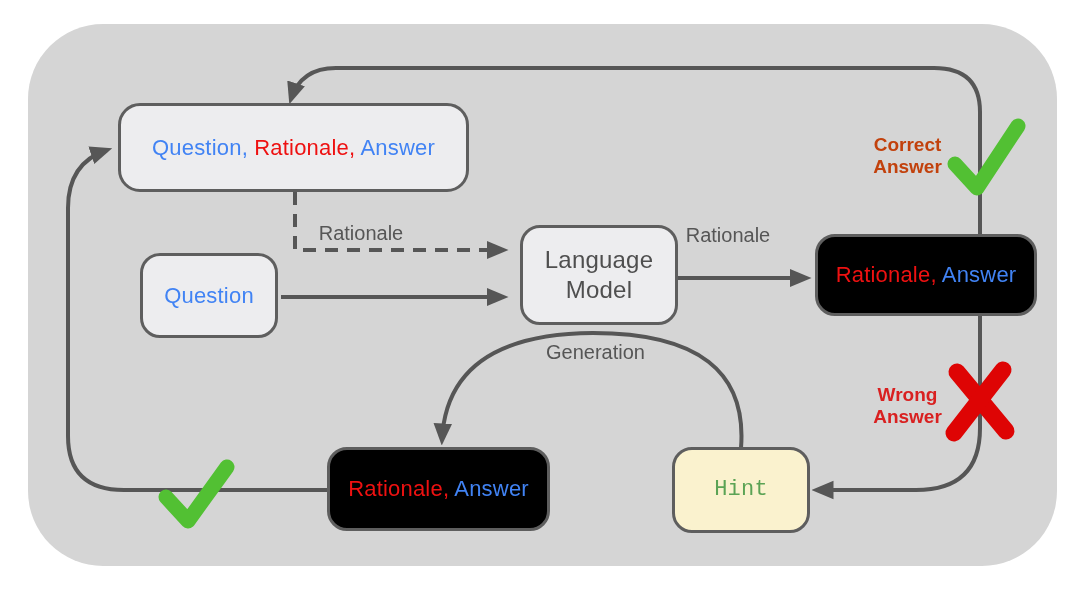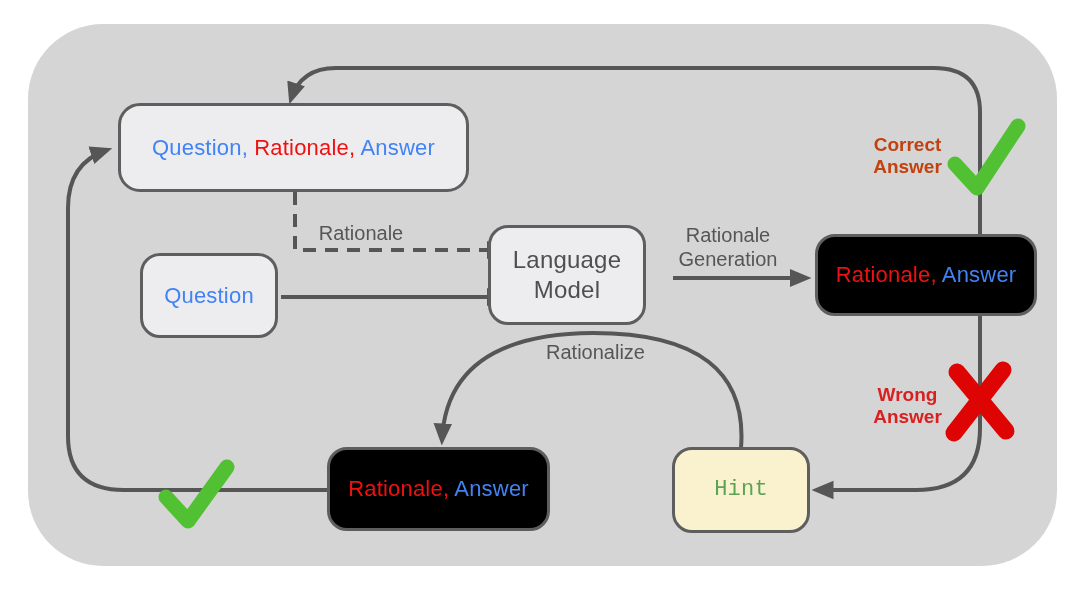--- a/index.html
+++ b/index.html
@@ -47,21 +47,21 @@
     line-height: 1.25;
     text-align: center;
     white-space: nowrap;
   }
   .node.gray   { background: #EDEDEF; }
   .node.green  { background: #000000; }
   .node.yellow { background: #FAF2CE; font-family: Liberation Mono, monospace; }
 
   .node-qra       { left: 118px; top: 103px; width: 351px; height: 89px; border-radius: 22px; }
   .node-question  { left: 140px; top: 253px; width: 138px; height: 85px; }
-  .node-lm        { left: 488px; top: 225px; width: 158px; height: 100px; font-size: 24px; color: #4F4F4F; }
+  .node-lm        { left: 520px; top: 225px; width: 158px; height: 100px; font-size: 24px; color: #4F4F4F; }
   .node-ra-top    { left: 815px; top: 234px; width: 222px; height: 82px; }
   .node-hint      { left: 672px; top: 447px; width: 138px; height: 86px; }
   .node-ra-bottom { left: 327px; top: 447px; width: 223px; height: 84px; }
 
   .blue  { color: #4183F4; }
   .red   { color: #EE1111; }
   .greentxt { color: #5BA355; }
 
   .elabel {
     position: absolute;
@@ -144,24 +144,23 @@
   </div>
 
   <div class="node green node-ra-bottom">
     <div><span class="red">Rationale</span><span class="red">, </span><span class="blue">Answer</span></div>
   </div>
 
   <div class="elabel elabel-finetune">Rationale</div>
 
   <div class="elabel elabel-ratgen">
     <div>Rationale</div>
-    <div>Generation</div>
   </div>
 
-  <div class="elabel elabel-rationalize">Rationalize</div>
+  <div class="elabel elabel-rationalize">Generation</div>
 
   <div class="elabel elabel-correct">
     <div>Correct</div>
     <div>Answer</div>
   </div>
 
   <div class="elabel elabel-wrong">
     <div>Wrong</div>
     <div>Answer</div>
   </div>

